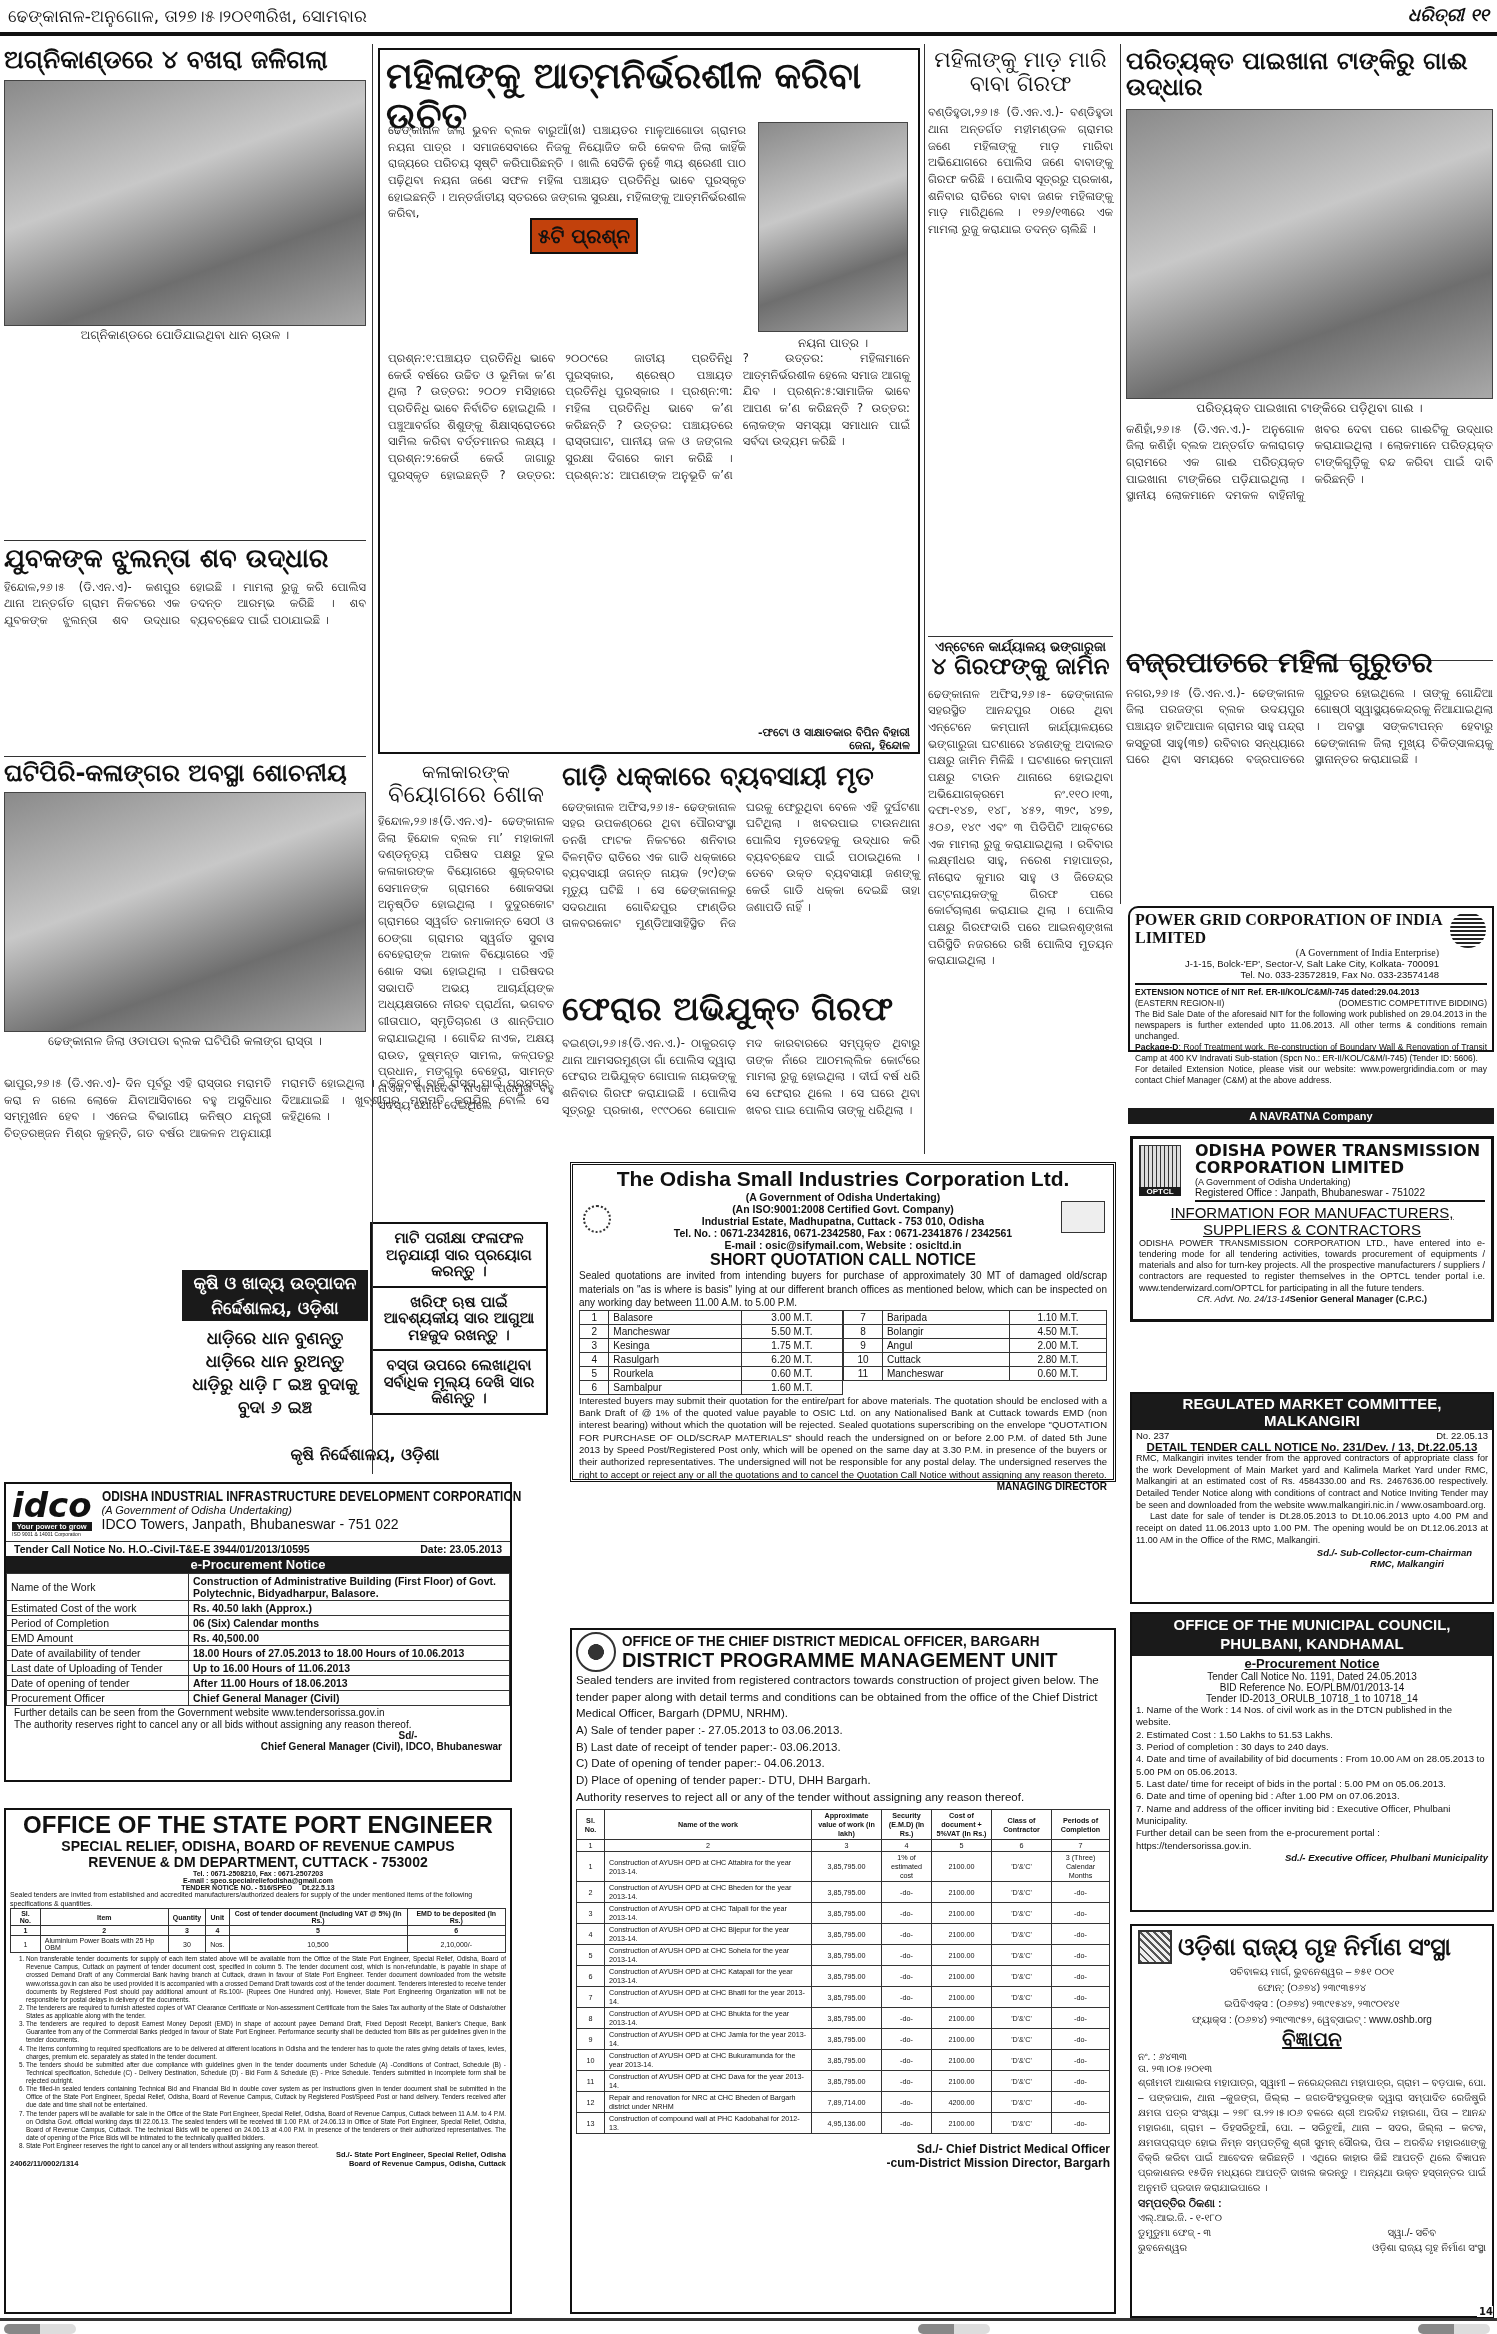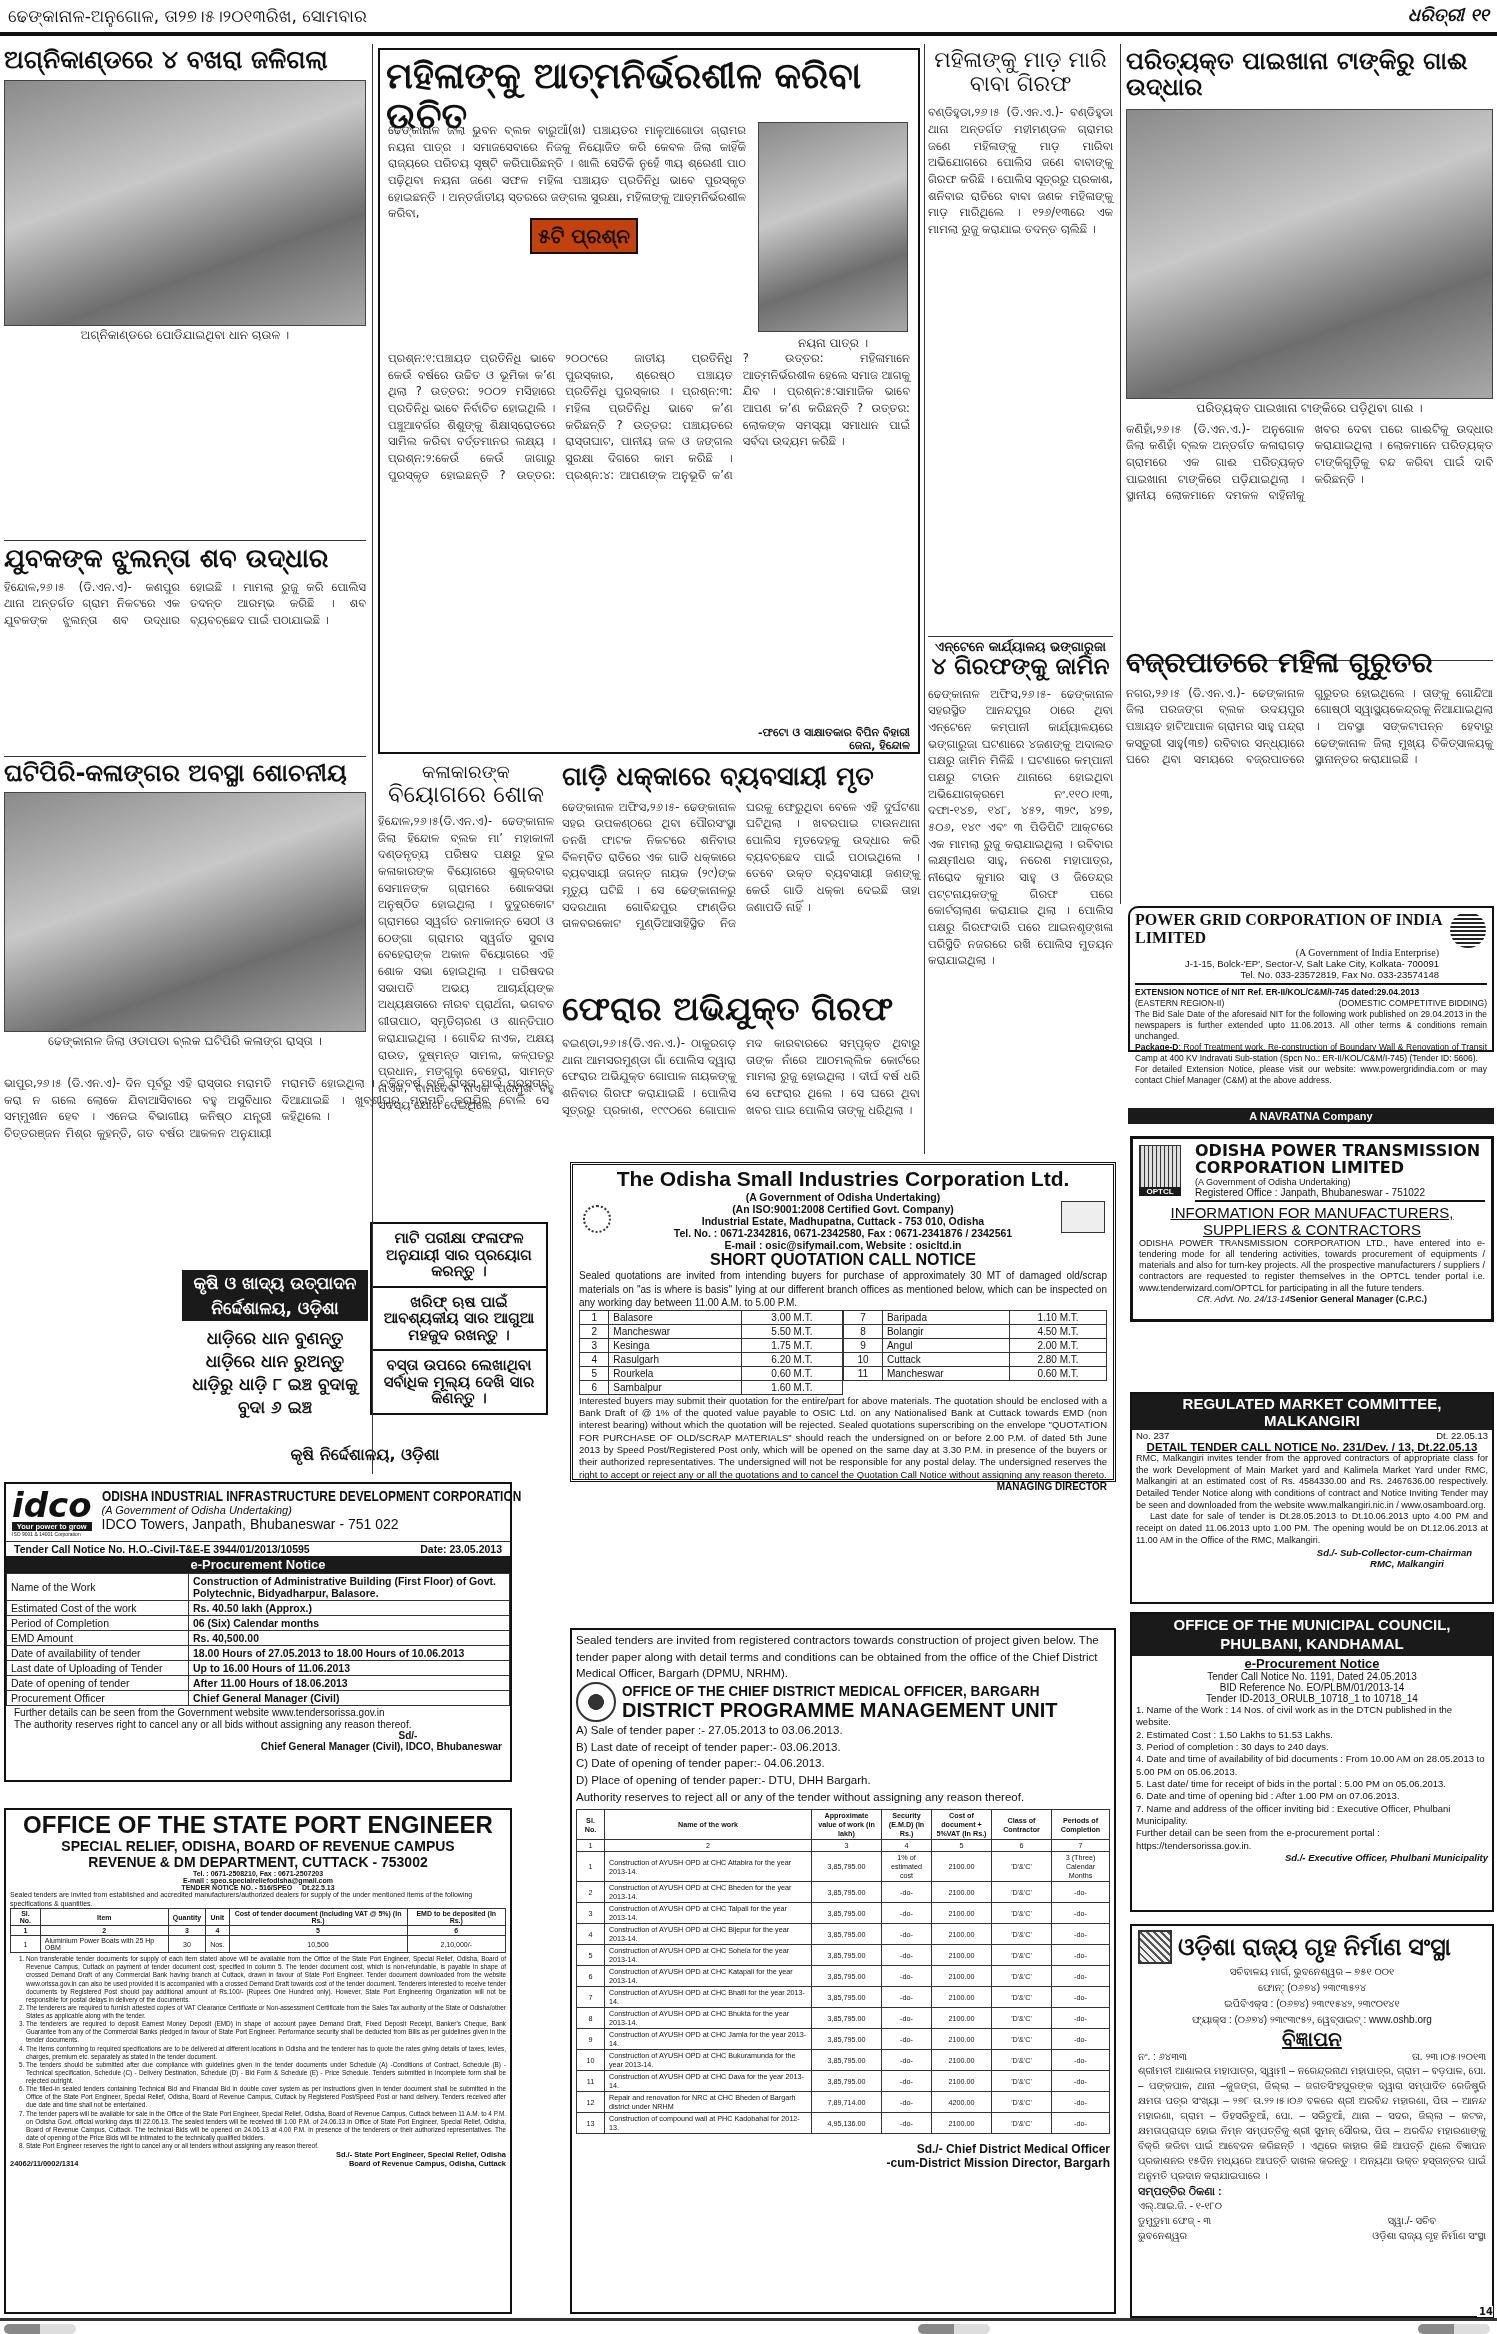--- a/index.html
+++ b/index.html
@@ -186,21 +186,21 @@
 <div class="abs ad" style="left:1130px;top:1924px;width:364px;height:394px;padding:4px 6px;">
   <div style="display:flex;align-items:center;gap:6px;">
     <div style="width:34px;height:34px;border:2px solid #333;background:repeating-linear-gradient(45deg,#555 0 2px,#eee 2px 5px);"></div>
     <div class="b" style="font-size:24px;">ଓଡ଼ିଶା ରାଜ୍ୟ ଗୃହ ନିର୍ମାଣ ସଂସ୍ଥା</div>
   </div>
   <div class="center" style="font-size:10px;line-height:1.6;">ସଚିବାଳୟ ମାର୍ଗ, ଭୁବନେଶ୍ୱର – ୭୫୧ ୦୦୧</div>
   <div class="center" style="font-size:10px;line-height:1.6;">ଫୋନ୍: (୦୬୭୪) ୨୩୯୩୫୨୪</div>
   <div class="center" style="font-size:10px;line-height:1.6;">ଇପିବିଏକ୍ସ : (୦୬୭୪) ୨୩୯୧୫୪୨, ୨୩୯୦୧୪୧</div>
   <div class="center" style="font-size:10px;line-height:1.6;">ଫ୍ୟାକ୍ସ : (୦୬୭୪) ୨୩୯୩୯୫୨, ୱେବ୍‌ସାଇଟ୍ : www.oshb.org</div>
   <div class="center b u" style="font-size:20px;">ବିଜ୍ଞାପନ</div>
-  <div style="display:flex;justify-content:space-between;font-size:10px;">
+  <div style="display:flex;justify-content:space-between;font-size:10px;flex-direction:column;">
       <span>ନଂ. : ୬୪୩୩</span>
       <span>ତା. ୨୩।୦୫।୨୦୧୩</span>
     </div>
   <div style="font-size:10px;text-align:justify;line-height:1.5;">ଶ୍ରୀମତୀ ଆଶାଲତା ମହାପାତ୍ର, ସ୍ୱାମୀ – ନରେନ୍ଦ୍ରନାଥ ମହାପାତ୍ର, ଗ୍ରାମ – ବଡ଼ପାଳ, ପୋ. – ପଙ୍କପାଳ, ଥାନା –କୁଜଙ୍ଗ, ଜିଲ୍ଲା – ଜଗତସିଂହପୁରଙ୍କ ଦ୍ୱାରା ସମ୍ପାଦିତ ରେଜିଷ୍ଟ୍ରି କ୍ଷମତା ପତ୍ର ସଂଖ୍ୟା – ୨୭୮ ତା.୨୨।୫।୦୬ ବଳରେ ଶ୍ରୀ ଅରବିନ୍ଦ ମହାରଣା, ପିତା – ଆନନ୍ଦ ମହାରଣା, ଗ୍ରାମ – ଡିହସରିତୁଆଁ, ପୋ. – ସରିତୁଆଁ, ଥାନା – ସଦର, ଜିଲ୍ଲା – କଟକ, କ୍ଷମତାପ୍ରାପ୍ତ ହୋଇ ନିମ୍ନ ସମ୍ପତ୍ତିକୁ ଶ୍ରୀ ସୁମନ୍ ସୌରଭ, ପିତା – ଅରବିନ୍ଦ ମହାରଣାଙ୍କୁ ବିକ୍ରି କରିବା ପାଇଁ ଆବେଦନ କରିଛନ୍ତି । ଏଥିରେ କାହାର କିଛି ଆପତ୍ତି ଥିଲେ ବିଜ୍ଞାପନ ପ୍ରକାଶନର ୧୫ଦିନ ମଧ୍ୟରେ ଆପତ୍ତି ଦାଖଲ କରନ୍ତୁ । ଅନ୍ୟଥା ଉକ୍ତ ହସ୍ତାନ୍ତର ପାଇଁ ଅନୁମତି ପ୍ରଦାନ କରାଯାଇପାରେ ।</div>
   <div class="b" style="font-size:11px;margin-top:2px;">ସମ୍ପତ୍ତିର ଠିକଣା :</div>
   <div style="font-size:10px;line-height:1.5;">ଏଲ୍.ଆଇ.ଜି. - ୧-୧୮୦</div>
   <div style="display:flex;justify-content:space-between;font-size:10px;line-height:1.5;">
       <span>ଡୁମୁଡୁମା ଫେଜ୍ - ୩</span>
       <span style="padding-right:50px;">ସ୍ୱା./- ସଚିବ</span>
     </div>
@@ -397,28 +397,28 @@
             <td class="center">0.60 M.T.</td>
           </tr>
     </tbody>
       </table>
   </div>
   <div style="font-size:9.5px;text-align:justify;line-height:1.3;">Interested buyers may submit their quotation for the entire/part for above materials. The quotation should be enclosed with a Bank Draft of @ 1% of the quoted value payable to OSIC Ltd. on any Nationalised Bank at Cuttack towards EMD (non interest bearing) without which the quotation will be rejected. Sealed quotations superscribing on the envelope "QUOTATION FOR PURCHASE OF OLD/SCRAP MATERIALS" should reach the undersigned on or before 2.00 P.M. of dated 5th June 2013 by Speed Post/Registered Post only, which will be opened on the same day at 3.30 P.M. in presence of the buyers or their authorized representatives. The undersigned will not be responsible for any postal delay. The undersigned reserves the right to accept or reject any or all the quotations and to cancel the Quotation Call Notice without assigning any reason thereto.</div>
   <div class="b right" style="font-size:10px;">MANAGING DIRECTOR</div>
 </div>
 
 <div class="abs ad" style="left:570px;top:1628px;width:546px;height:686px;padding:2px 4px;">
-  <div style="font-size:11.5px;line-height:1.45;">Sealed tenders are invited from registered contractors towards construction of project given below. The tender paper along with detail terms and conditions can be obtained from the office of the Chief District Medical Officer, Bargarh (DPMU, NRHM).</div>
   <div style="display:flex;gap:6px;align-items:center;">
     <div style="width:40px;height:40px;border-radius:50%;border:2px solid #333;background:radial-gradient(circle,#333 30%,#fff 32%);"></div>
     <div>
       <div class="b" style="font-size:15px;transform:scaleX(0.9);transform-origin:left;white-space:nowrap;">OFFICE OF THE CHIEF DISTRICT MEDICAL OFFICER, BARGARH</div>
       <div class="b" style="font-size:20px;">DISTRICT PROGRAMME MANAGEMENT UNIT</div>
     </div>
   </div>
+  <div style="font-size:11.5px;line-height:1.45;">Sealed tenders are invited from registered contractors towards construction of project given below. The tender paper along with detail terms and conditions can be obtained from the office of the Chief District Medical Officer, Bargarh (DPMU, NRHM).</div>
   <div style="font-size:11.5px;line-height:1.45;">A)  Sale of tender paper :- 27.05.2013 to 03.06.2013.</div>
   <div style="font-size:11.5px;line-height:1.45;">B)  Last date of receipt of tender paper:- 03.06.2013.</div>
   <div style="font-size:11.5px;line-height:1.45;">C)  Date of opening of tender paper:- 04.06.2013.</div>
   <div style="font-size:11.5px;line-height:1.45;">D)  Place of opening of tender paper:- DTU, DHH Bargarh.</div>
   <div style="font-size:11.5px;line-height:1.45;">Authority reserves to reject all or any of the tender without assigning any reason thereof.</div>
   <table class="center" style="font-size:7.2px;margin-top:4px;">
     <tbody>
         <tr class="b">
       <th style="width:28px;">Sl. No.</th>
       <th>Name of the work</th>

